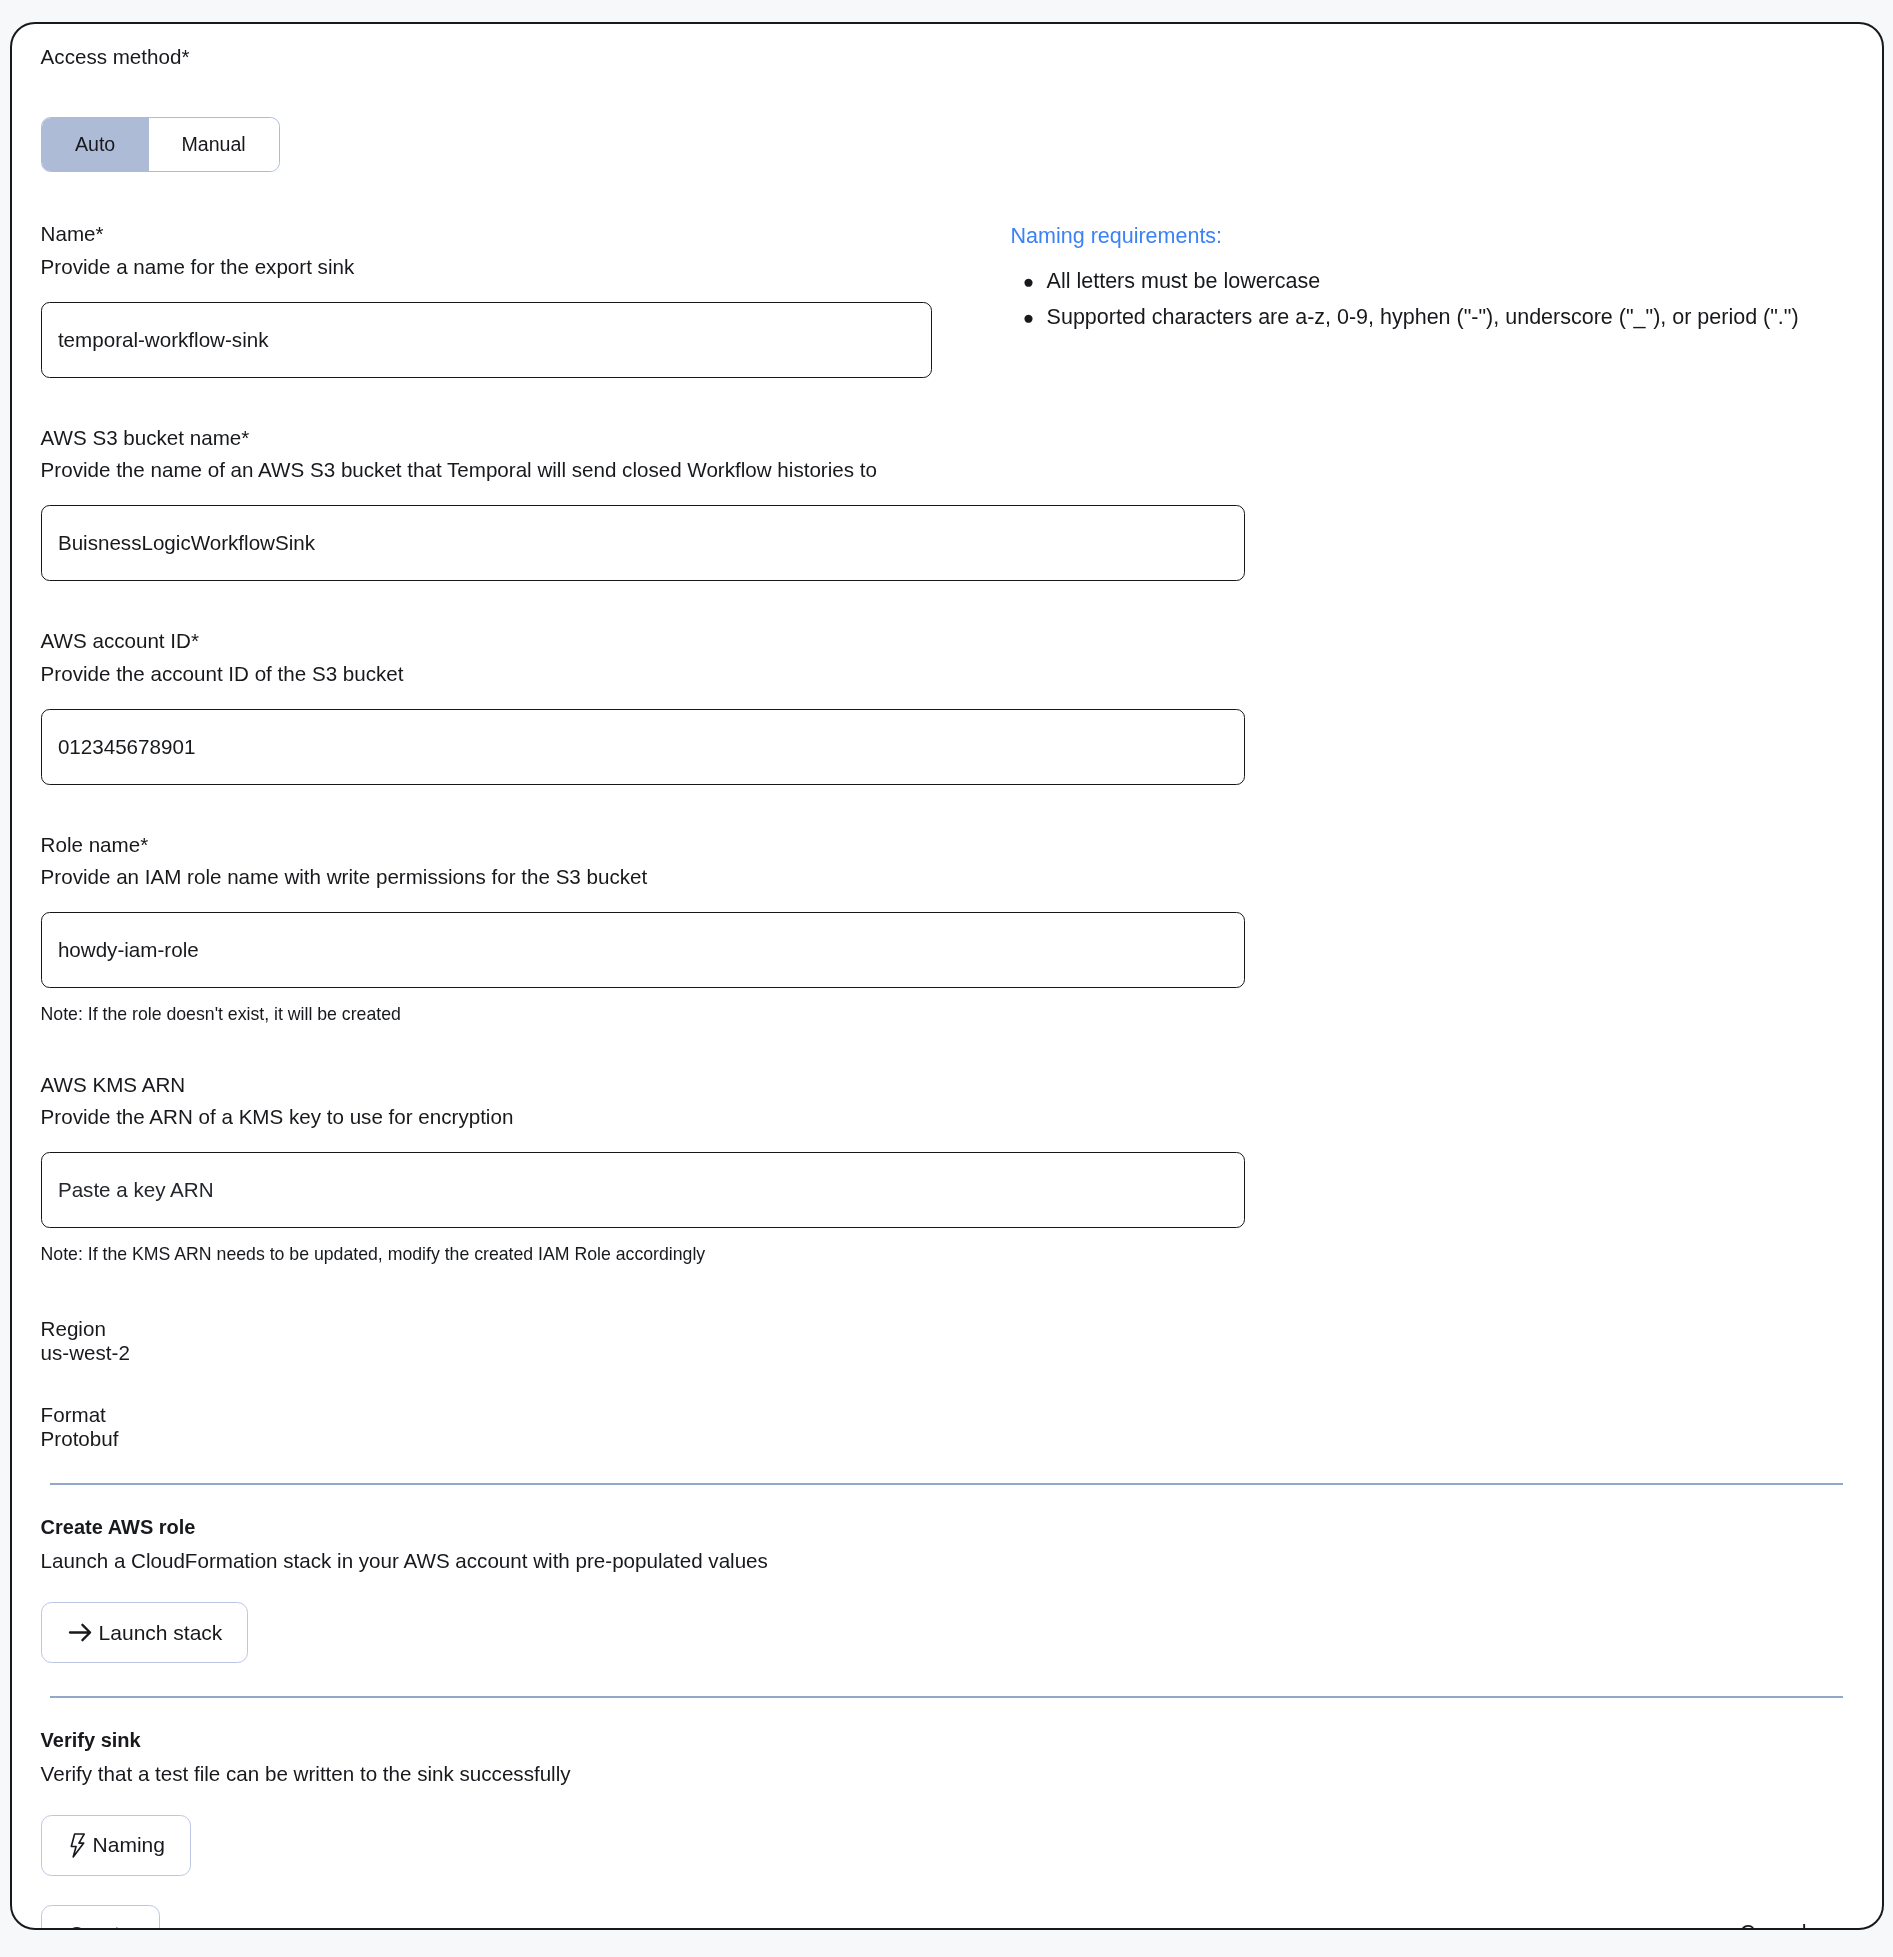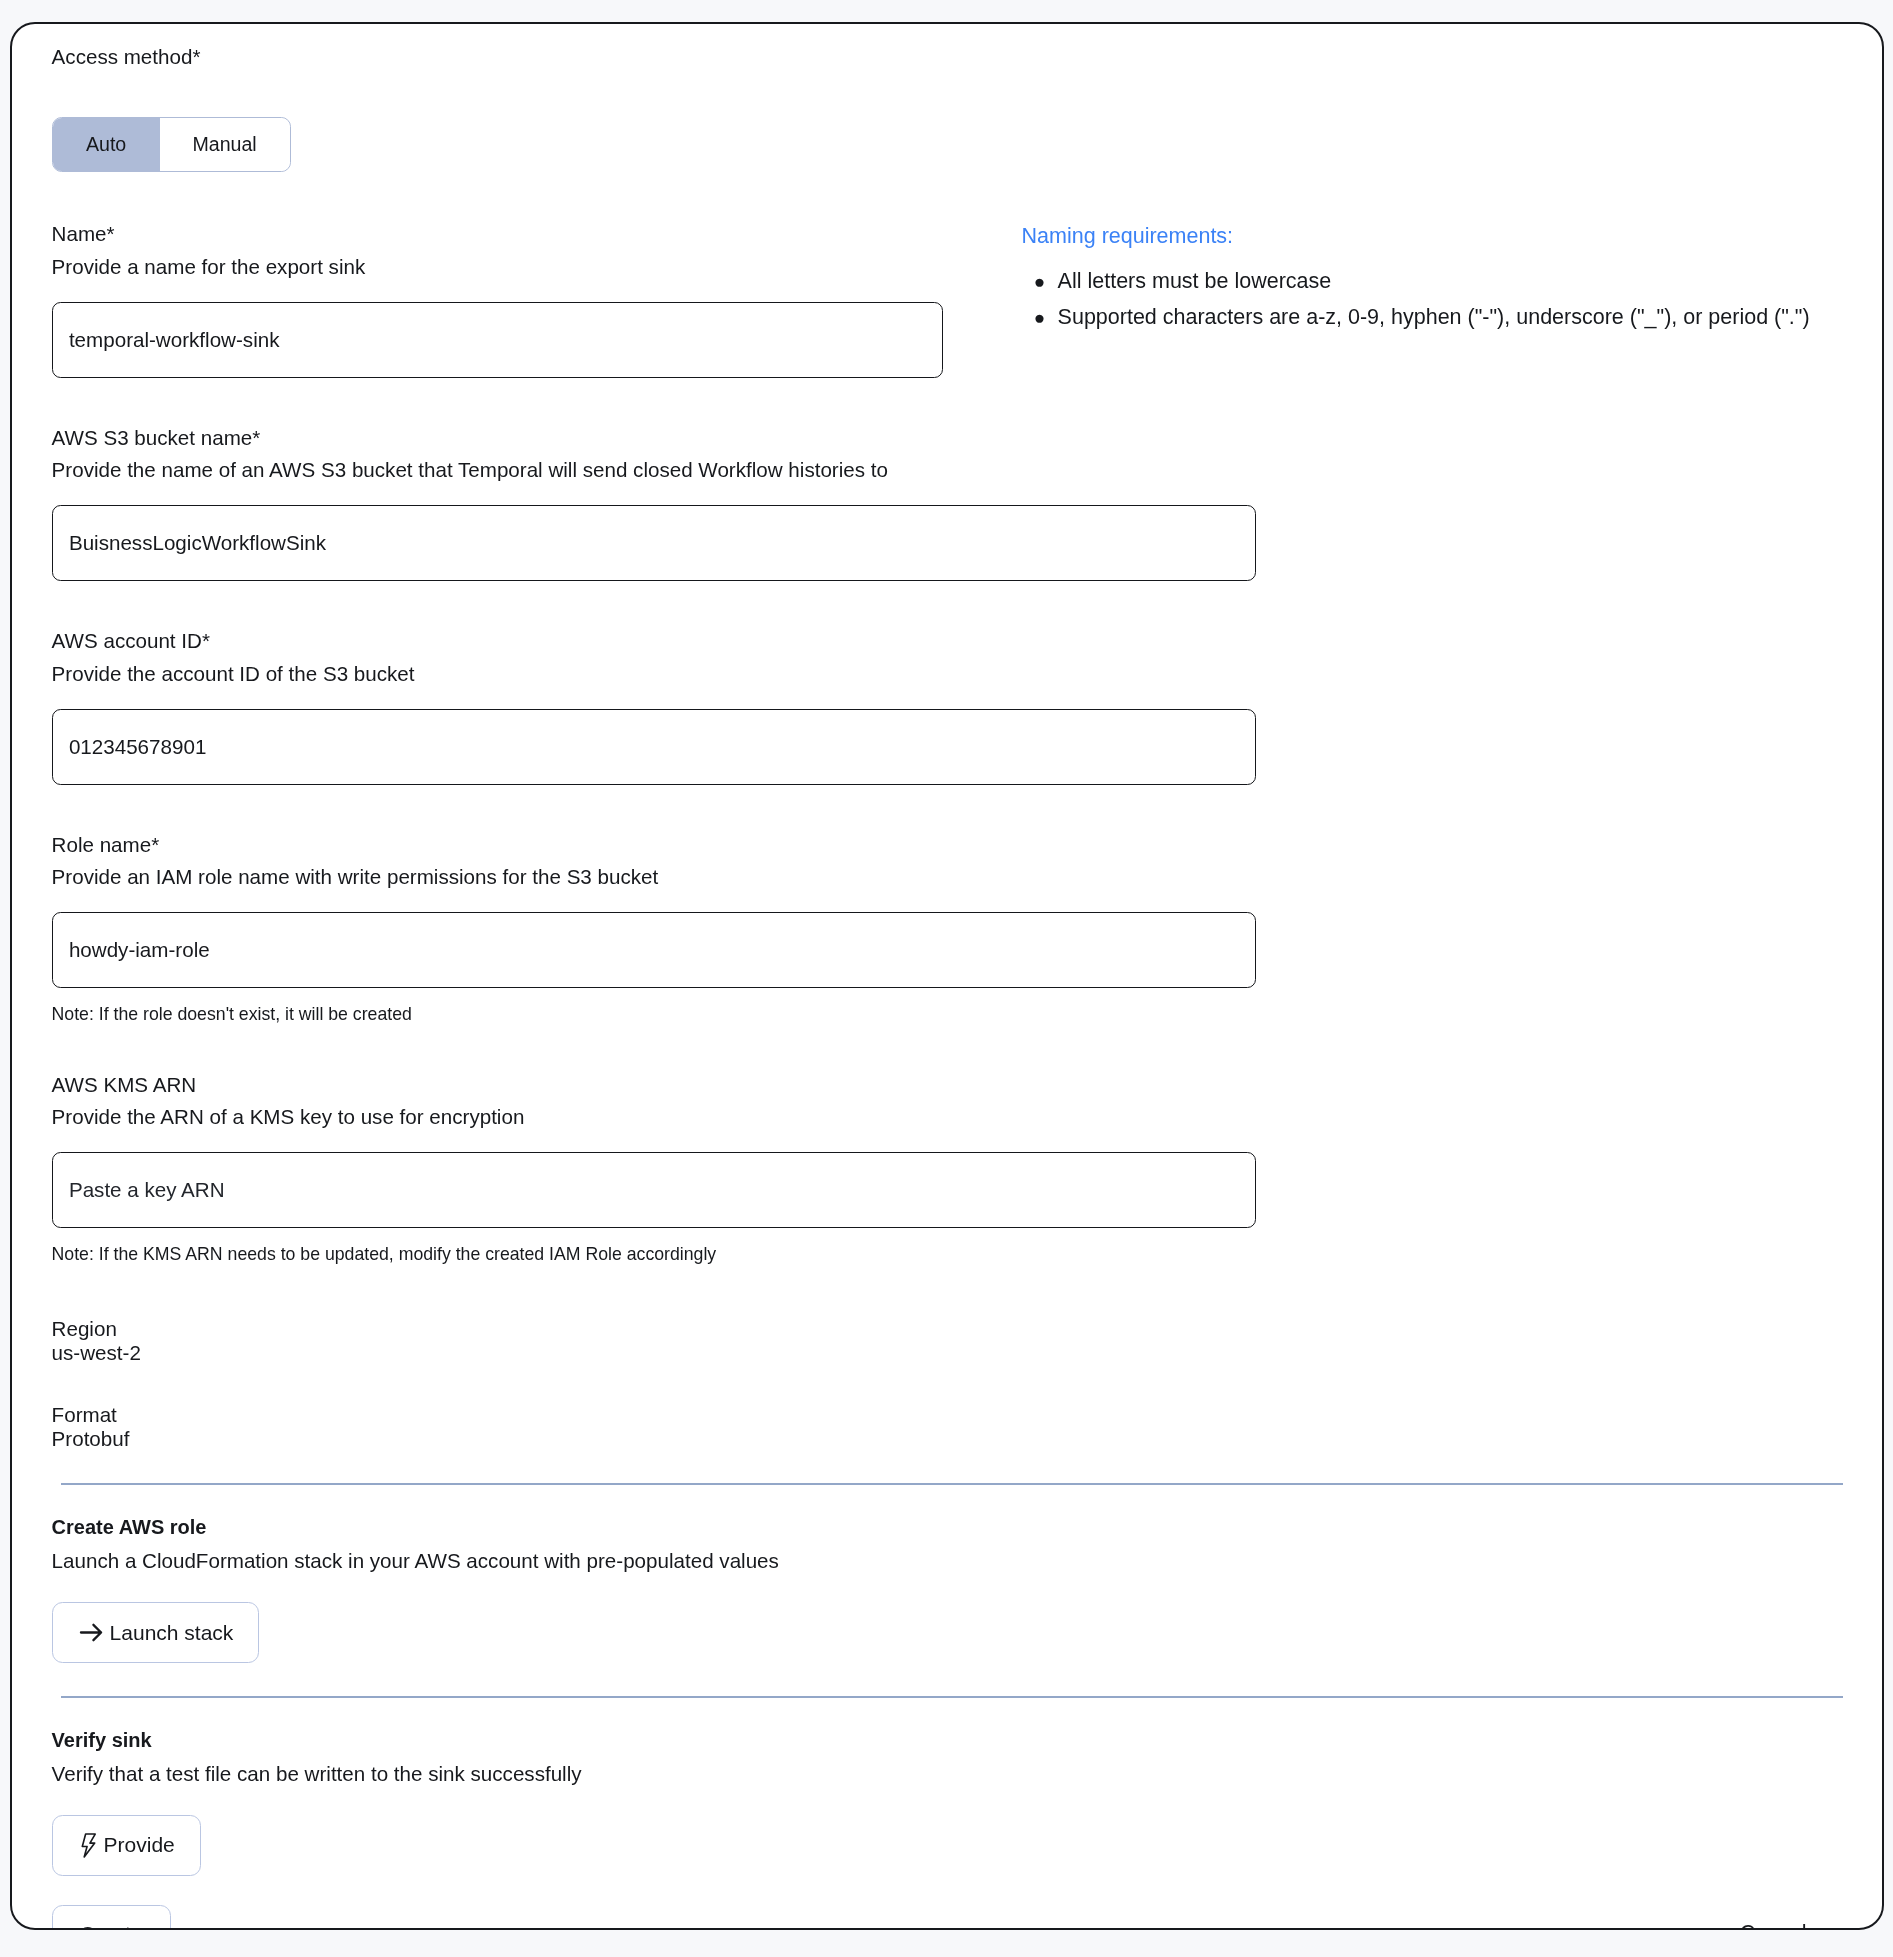--- a/index.html
+++ b/index.html
@@ -9,21 +9,21 @@
     font-family: "Liberation Sans", sans-serif;
     color: #17191d;
   }
   .card {
     position: absolute;
     left: 9.6px; top: 22px;
     width: 1874px; height: 1908px;
     background: #ffffff;
     border: 2.4px solid #17191d;
     border-radius: 25px;
-    padding: 21px 29px 0 40px;
+    padding: 21px 29px 0 29px;
     overflow: hidden;
   }
   .field-label { font-size: 20.6px; color: #17191d; }
   .field-desc  { font-size: 20.6px; color: #17191d; margin-top: 8.6px; }
   .field-note  { font-size: 17.7px; color: #17191d; margin-top: 15.3px; }
 
   
   .toggle-group {
     margin-top: 48px;
     display: inline-flex;
@@ -209,21 +209,21 @@
 
   <div>
     <div class="section-title">Verify sink</div>
     <div class="section-desc">Verify that a test file can be written to the sink successfully</div>
     <button class="outline-btn">
       <span style="display:inline-flex;">
         <svg width="21" height="27" viewBox="0 0 22 28" fill="none">
           <path d="M12.5 2 H18 L12.5 11.5 H17.5 L6.5 26 L9.5 15 H4.5 L8 2 Z" stroke="#17191d" stroke-width="1.7" stroke-linejoin="round" fill="none"></path>
         </svg>
       </span>
-      <span>Provide</span>
+      <span>Naming</span>
     </button>
   </div>
 
   <div class="actions-row">
     <button class="create-btn">
       <span>Create</span>
     </button>
     <span class="cancel-link">Cancel</span>
   </div>
 

